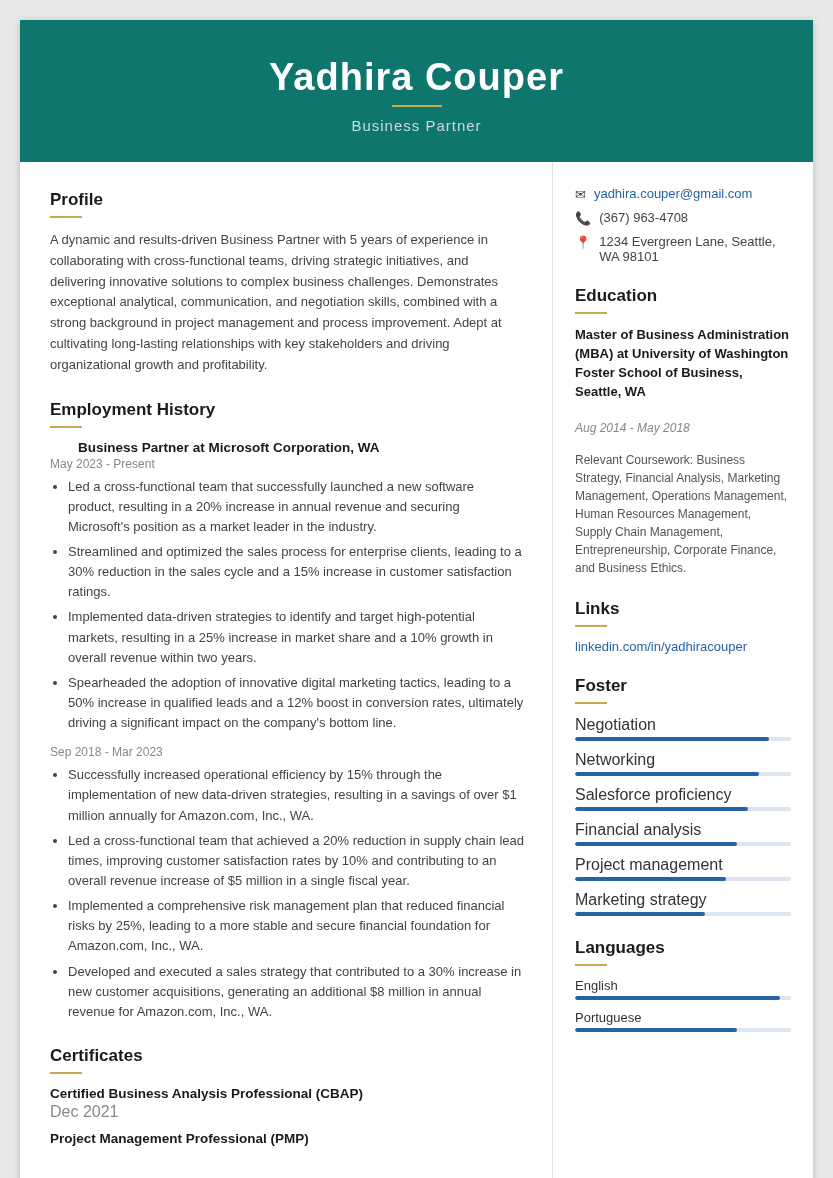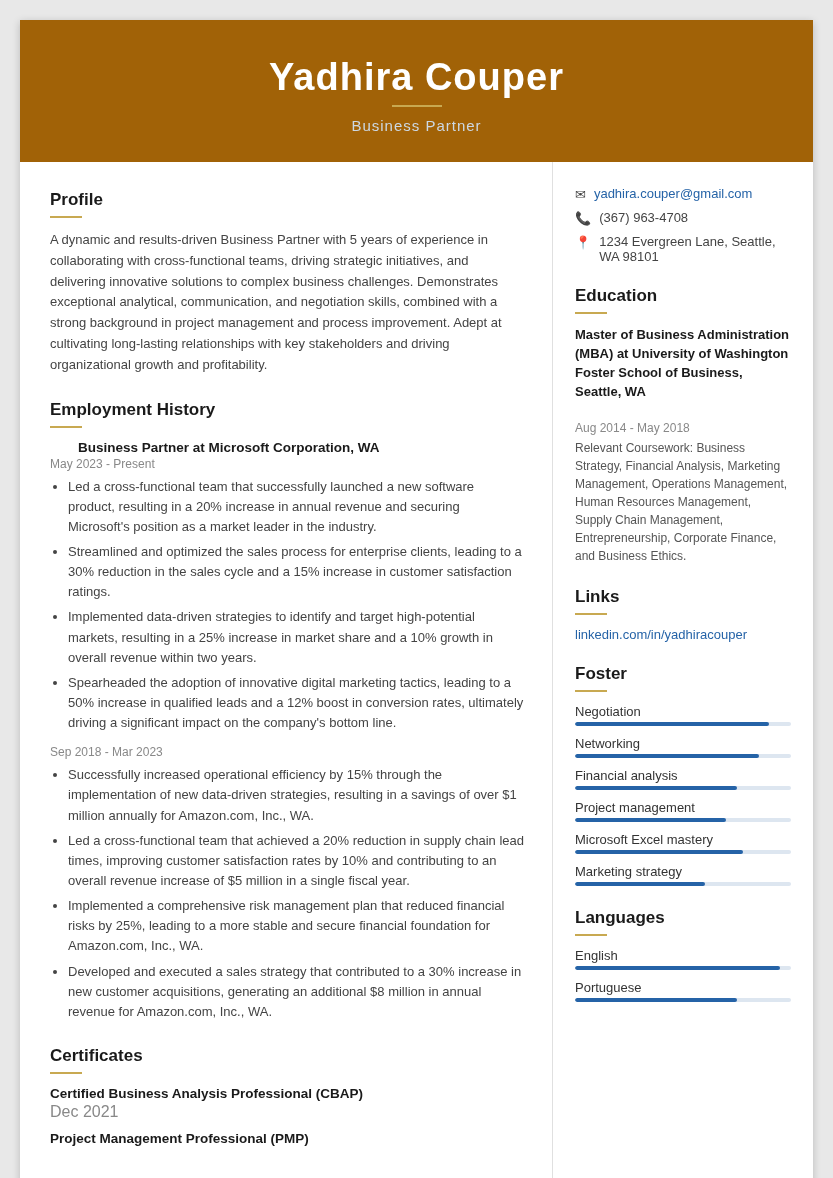--- a/index.html
+++ b/index.html
@@ -12,21 +12,21 @@
       justify-content: center;
       padding: 20px;
     }
     .resume {
       width: 833px;
       background: #fff;
       box-shadow: 0 2px 8px rgba(0,0,0,0.2);
     }
     
     .header {
-      background: #a16207;
+      background: #0f766e;
       color: #fff;
       text-align: center;
       padding: 36px 20px 28px;
     }
     .header h1 {
       font-size: 38px;
       font-weight: bold;
       letter-spacing: 1px;
       margin-bottom: 6px;
     }
@@ -135,39 +135,40 @@
     .edu-degree {
       font-size: 13px;
       font-weight: bold;
       color: #1a1a1a;
       line-height: 1.45;
       margin-bottom: 20px;
     }
     .edu-date {
       font-size: 12px;
       color: #888;
-      margin-bottom: 4px;
+      margin-bottom: 16px;
+      font-style: italic;
     }
     .edu-desc {
       font-size: 12px;
       color: #555;
       line-height: 1.5;
     }
     
     .link-item {
       color: #2563a7;
       font-size: 13px;
       text-decoration: none;
     }
     
     .skill-item {
       margin-bottom: 10px;
     }
     .skill-name {
-      font-size: 13px;
+      font-size: 16px;
       color: #333;
       margin-bottom: 3px;
     }
     .skill-bar-bg {
       height: 4px;
       background: #dde6f0;
       border-radius: 2px;
       overflow: hidden;
     }
     .skill-bar-fill {
@@ -303,35 +304,35 @@
         <div class="skill-bar-fill" style="width:90%"></div>
       </div>
     </div>
             <div class="skill-item">
       <div class="skill-name">Networking</div>
       <div class="skill-bar-bg">
         <div class="skill-bar-fill" style="width:85%"></div>
       </div>
     </div>
             <div class="skill-item">
+      <div class="skill-name">Salesforce proficiency</div>
+      <div class="skill-bar-bg">
+        <div class="skill-bar-fill" style="width:80%"></div>
+      </div>
+    </div>
+            <div class="skill-item">
       <div class="skill-name">Financial analysis</div>
       <div class="skill-bar-bg">
         <div class="skill-bar-fill" style="width:75%"></div>
       </div>
     </div>
             <div class="skill-item">
       <div class="skill-name">Project management</div>
       <div class="skill-bar-bg">
         <div class="skill-bar-fill" style="width:70%"></div>
-      </div>
-    </div>
-            <div class="skill-item">
-      <div class="skill-name">Microsoft Excel mastery</div>
-      <div class="skill-bar-bg">
-        <div class="skill-bar-fill" style="width:78%"></div>
       </div>
     </div>
             <div class="skill-item">
       <div class="skill-name">Marketing strategy</div>
       <div class="skill-bar-bg">
         <div class="skill-bar-fill" style="width:60%"></div>
       </div>
     </div>
           </div>
       </div>

